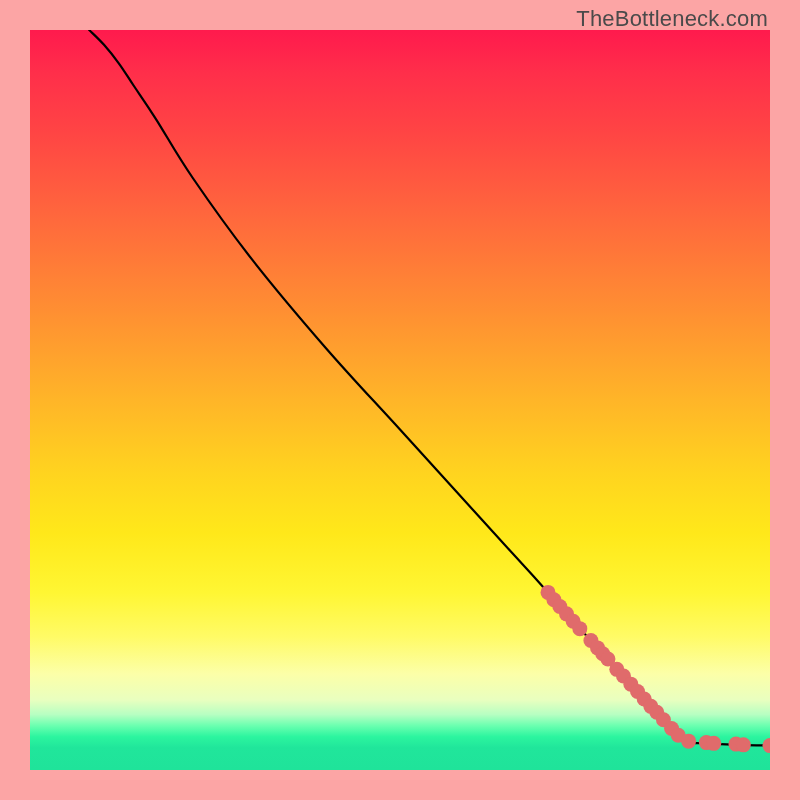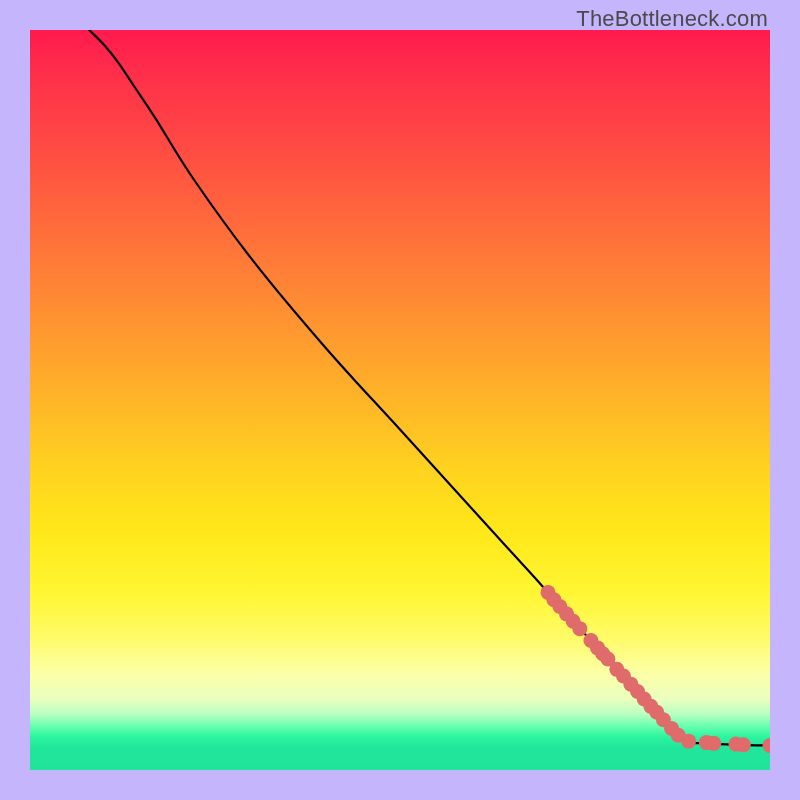--- a/index.html
+++ b/index.html
@@ -8,21 +8,21 @@
     width: 800px;
     height: 800px;
     background: #000;
     overflow: hidden;
     font-family: Arial, Helvetica, sans-serif;
   }
   .frame {
     position: relative;
     width: 800px;
     height: 800px;
-    background: #c4b5fd;
+    background: #fca5a5;
   }
   .plot {
     position: absolute;
     left: 30px;
     top: 30px;
     width: 740px;
     height: 740px;
   }
   .gradient {
     position: absolute;

